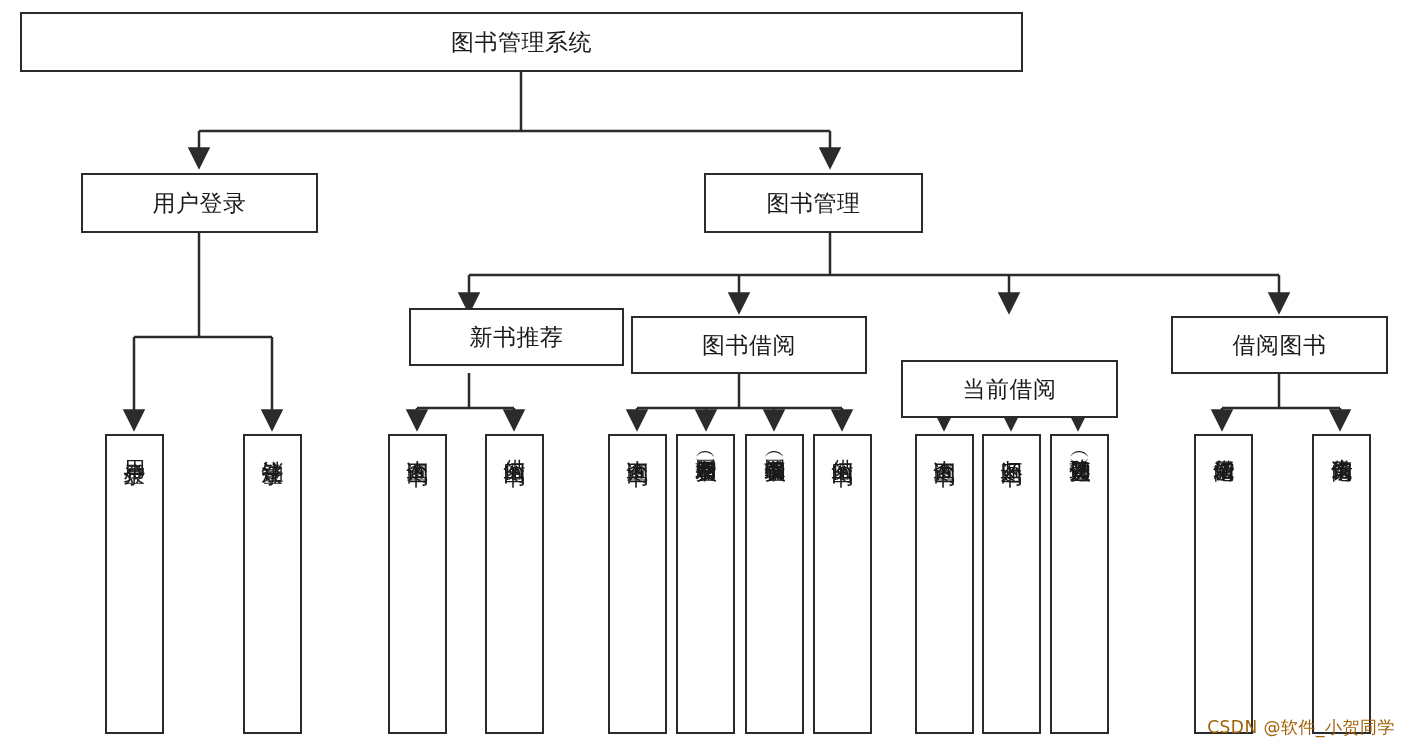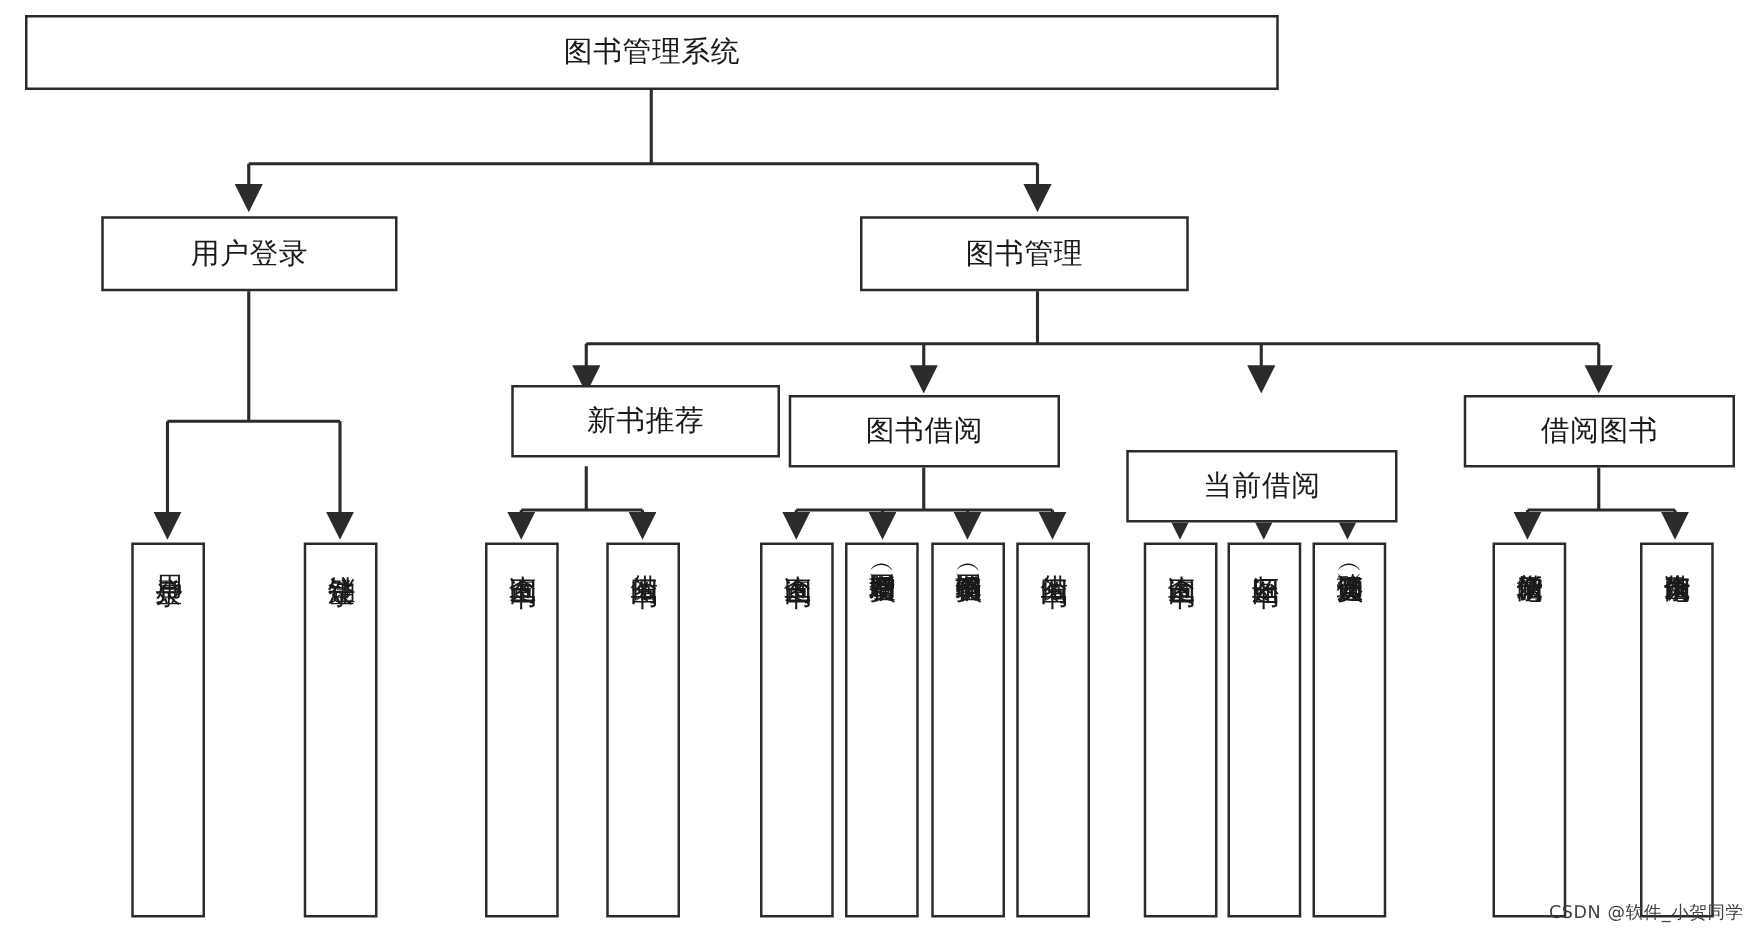--- a/index.html
+++ b/index.html
@@ -61,22 +61,22 @@
     margin: 0 auto;
   }
   .node.vertical.tall-text .node-label {
     font-size: 21px;
     letter-spacing: 0.5px;
   }
   #watermark {
     position: absolute;
     right: 10px;
     bottom: 8px;
-    font-size: 14px;
-    color: #404040;
+    font-size: 17px;
+    color: #a16207;
     font-family: "DejaVu Sans", "Liberation Sans", sans-serif;
     letter-spacing: 0.5px;
     white-space: nowrap;
     user-select: none;
   }
 </style>
 </head>
 <body>
 
 <div id="canvas">
@@ -133,28 +133,28 @@
     </g>
   </svg>
 
   <div class="node horizontal" style="left:20px; top:12px; width:1003px; height:60px;">
     <span class="node-label">图书管理系统</span>
   </div>
 
   <div class="node horizontal" style="left:81px; top:173px; width:237px; height:60px;">
     <span class="node-label">用户登录</span>
   </div>
-  <div class="node horizontal" style="left:688px; top:173px; width:263px; height:60px;">
+  <div class="node horizontal" style="left:704px; top:173px; width:219px; height:60px;">
     <span class="node-label">图书管理</span>
   </div>
 
   <div class="node horizontal" style="left:361px; top:308px; width:215px; height:58px;margin-left:48px;">
     <span class="node-label">新书推荐</span>
   </div>
-  <div class="node horizontal" style="left:631px; top:316px; width:217px; height:58px;">
+  <div class="node horizontal" style="left:631px; top:316px; width:236px; height:58px;">
     <span class="node-label">图书借阅</span>
   </div>
   <div class="node horizontal" style="left:901px; top:316px; width:217px; height:58px;margin-top:44px;">
     <span class="node-label">当前借阅</span>
   </div>
   <div class="node horizontal" style="left:1171px; top:316px; width:217px; height:58px;">
     <span class="node-label">借阅图书</span>
   </div>
 
   <div class="node vertical" style="left:105px; top:434px; width:59px; height:300px;">

